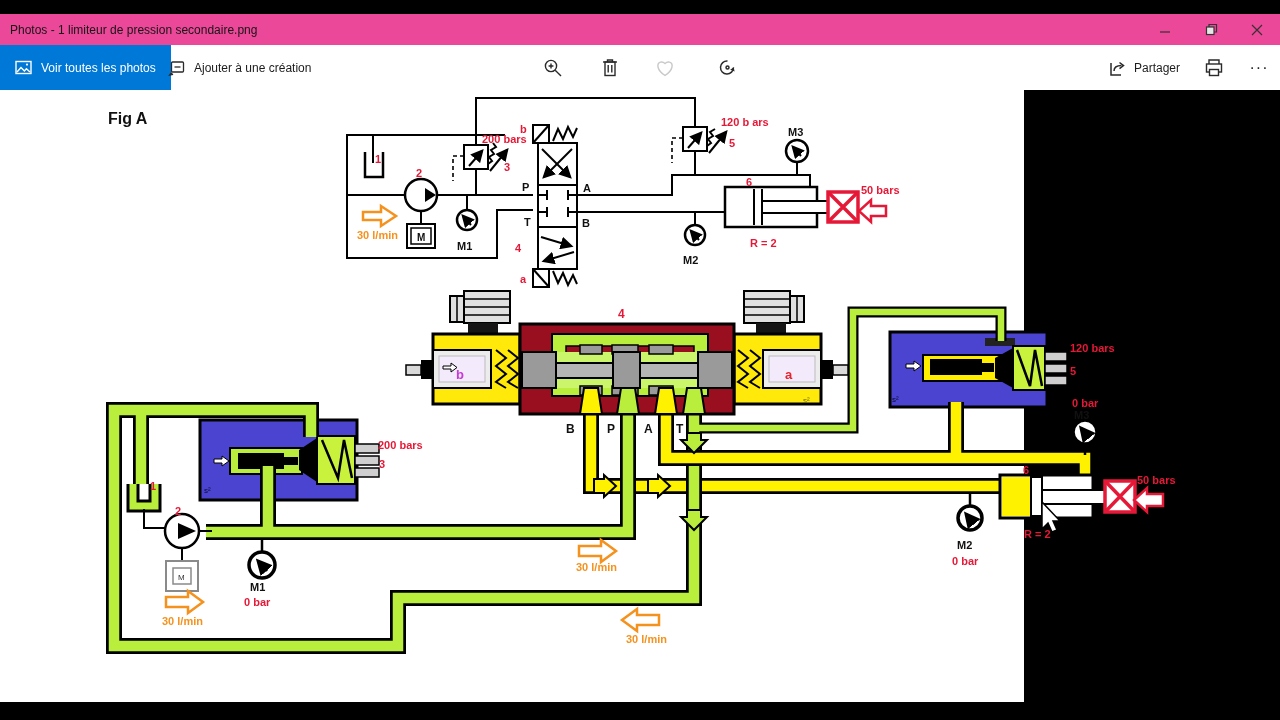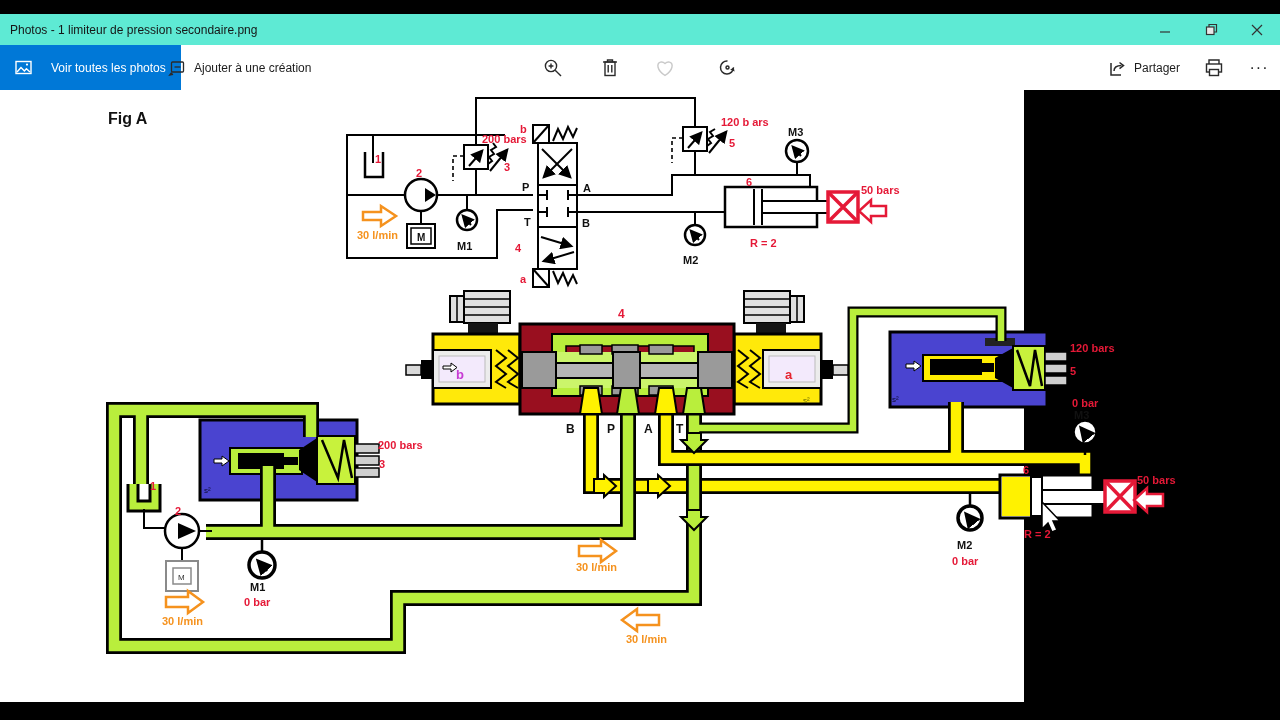--- a/index.html
+++ b/index.html
@@ -1,28 +1,28 @@
 <!DOCTYPE html>
 <html><head>
 <meta charset="utf-8">
 <style>
   html,body{margin:0;padding:0;}
   body{width:1280px;height:720px;position:relative;overflow:hidden;background:#000;
        font-family:"Liberation Sans",sans-serif;}
   .strip{position:absolute;left:0;right:0;background:#000;}
   .strip.top{top:0;height:14px;}
   .strip.bottom{bottom:0;height:18px;}
-  .titlebar{position:absolute;top:14px;left:0;right:0;height:31px;background:#5eead4;
+  .titlebar{position:absolute;top:14px;left:0;right:0;height:31px;background:#ec4899;
             display:flex;align-items:center;}
   .titlebar .title{font-size:12px;color:#151515;padding-left:10px;}
   .win-controls{margin-left:auto;display:flex;height:100%;}
   .win-btn{width:46px;height:100%;display:flex;align-items:center;justify-content:center;}
   .toolbar{position:absolute;top:45px;left:0;right:0;height:45px;background:#fff;}
   .btn-blue{position:absolute;left:0;top:0;height:45px;background:#0078d7;color:#fff;
-            display:flex;align-items:center;gap:19px;padding:0 15px;font-size:12px;cursor:default;}
+            display:flex;align-items:center;gap:9px;padding:0 15px;font-size:12px;cursor:default;}
   .tb-item{position:absolute;top:0;height:45px;display:flex;align-items:center;gap:8px;
            font-size:12px;color:#1c1c1c;}
   .tb-icon{position:absolute;top:0;height:45px;display:flex;align-items:center;justify-content:center;}
   .content{position:absolute;top:90px;left:0;width:1024px;height:612px;background:#fff;}
   svg.diagram{position:absolute;left:0;top:0;}
   svg text{font-family:"Liberation Sans",sans-serif;}
   .red{fill:#e51937;font-weight:bold;}
   .blk{fill:#111;font-weight:bold;}
   .org{fill:#f5921e;font-weight:bold;}
   .ln{fill:none;stroke:#000;stroke-width:2;}

